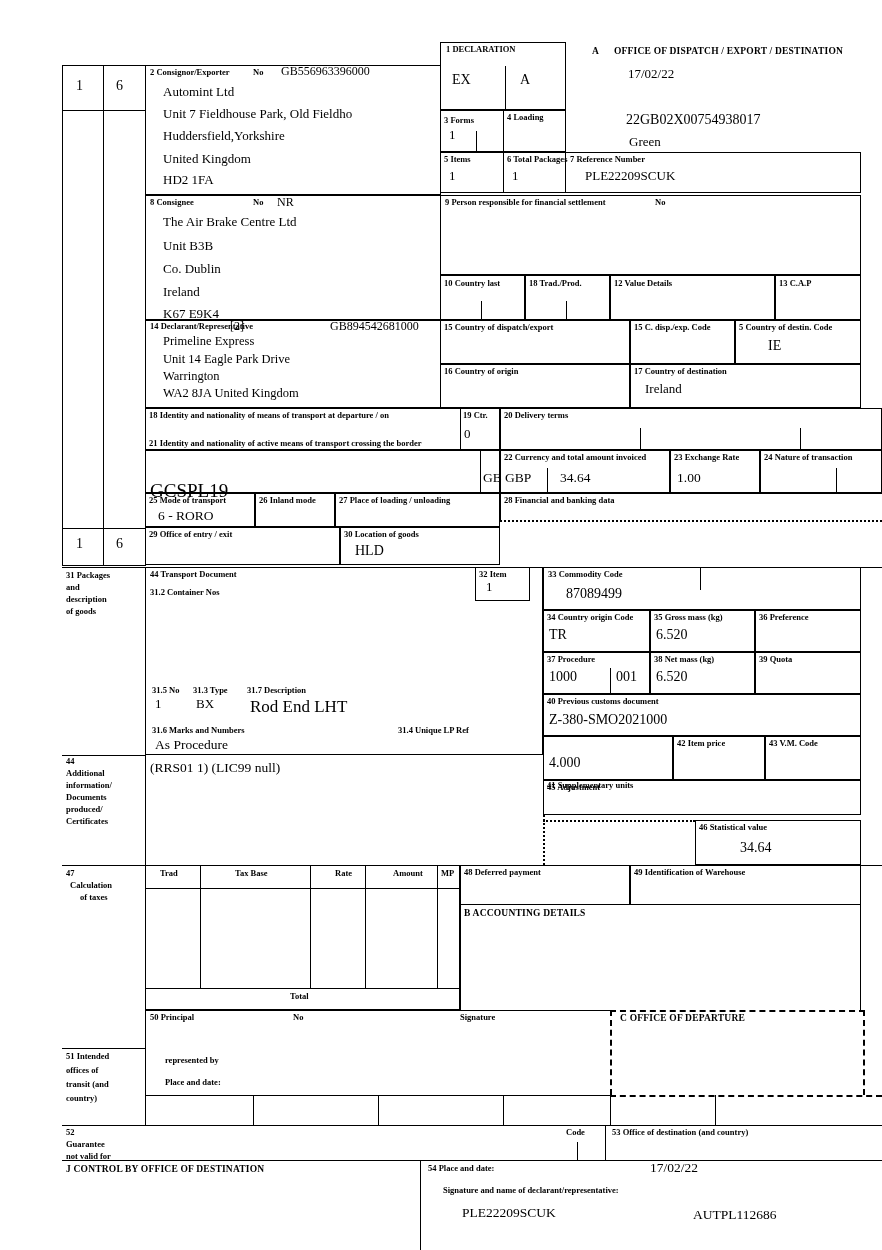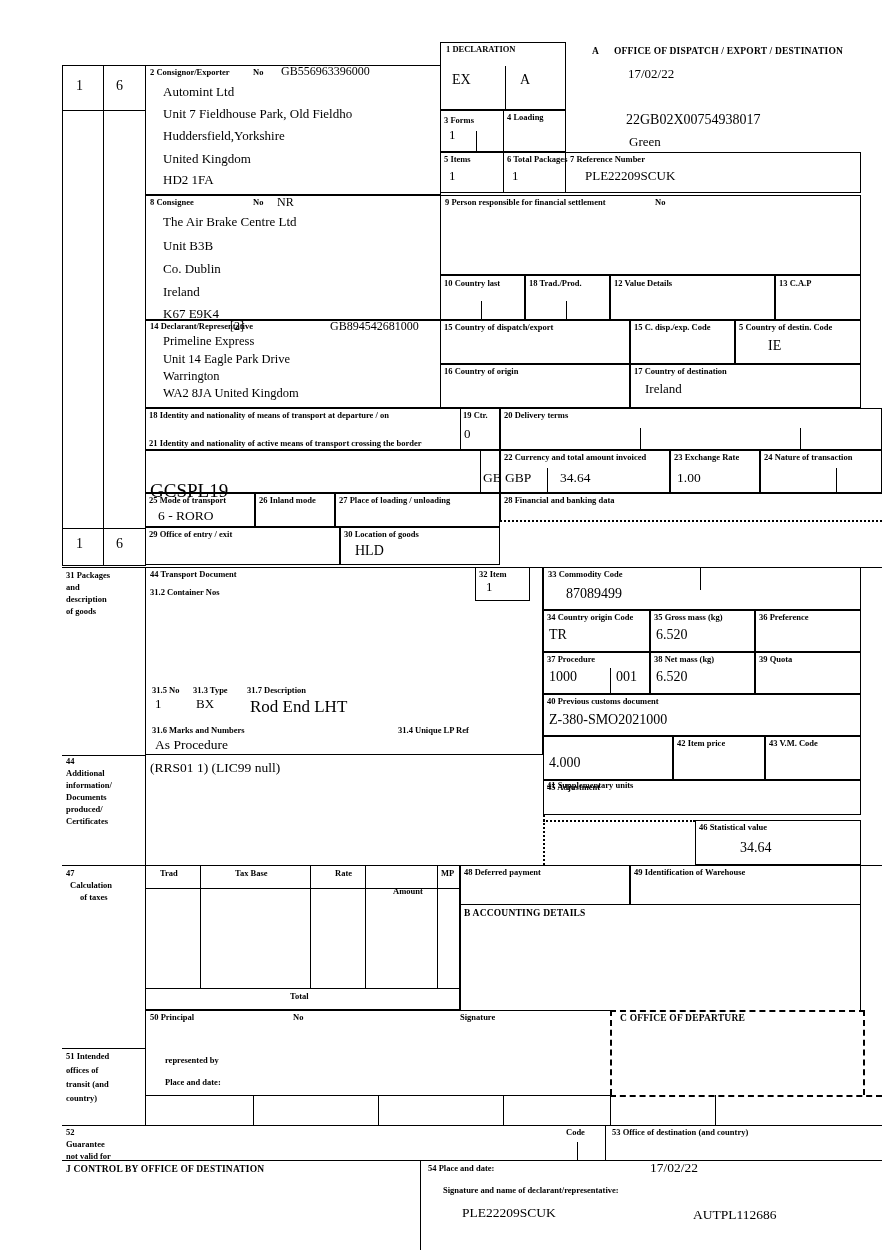--- a/index.html
+++ b/index.html
@@ -244,21 +244,21 @@
   <div class="lbl" style="left:80px;top:893px">of taxes</div>
   <div class="b" style="left:145px;top:865px;width:315px;height:145px"></div>
   <div class="hl" style="left:145px;top:888px;width:315px"></div>
   <div class="vl" style="left:200px;top:865px;height:123px"></div>
   <div class="vl" style="left:310px;top:865px;height:123px"></div>
   <div class="vl" style="left:365px;top:865px;height:123px"></div>
   <div class="vl" style="left:437px;top:865px;height:123px"></div>
   <div class="lbl" style="left:160px;top:869px">Trad</div>
   <div class="lbl" style="left:235px;top:869px">Tax Base</div>
   <div class="lbl" style="left:335px;top:869px">Rate</div>
-  <div class="lbl" style="left:393px;top:887px">Amount</div>
+  <div class="lbl" style="left:393px;top:869px">Amount</div>
   <div class="lbl" style="left:441px;top:869px">MP</div>
   <div class="hl" style="left:145px;top:988px;width:315px"></div>
   <div class="lbl" style="left:290px;top:992px">Total</div>
 
   <div class="b" style="left:460px;top:865px;width:170px;height:40px"></div>
   <div class="lbl" style="left:464px;top:868px">48 Deferred payment</div>
   <div class="b" style="left:630px;top:865px;width:231px;height:40px"></div>
   <div class="lbl" style="left:634px;top:868px">49 Identification of Warehouse</div>
   <div class="vl" style="left:460px;top:905px;height:105px"></div>
   <div class="vl" style="left:860px;top:905px;height:105px"></div>

